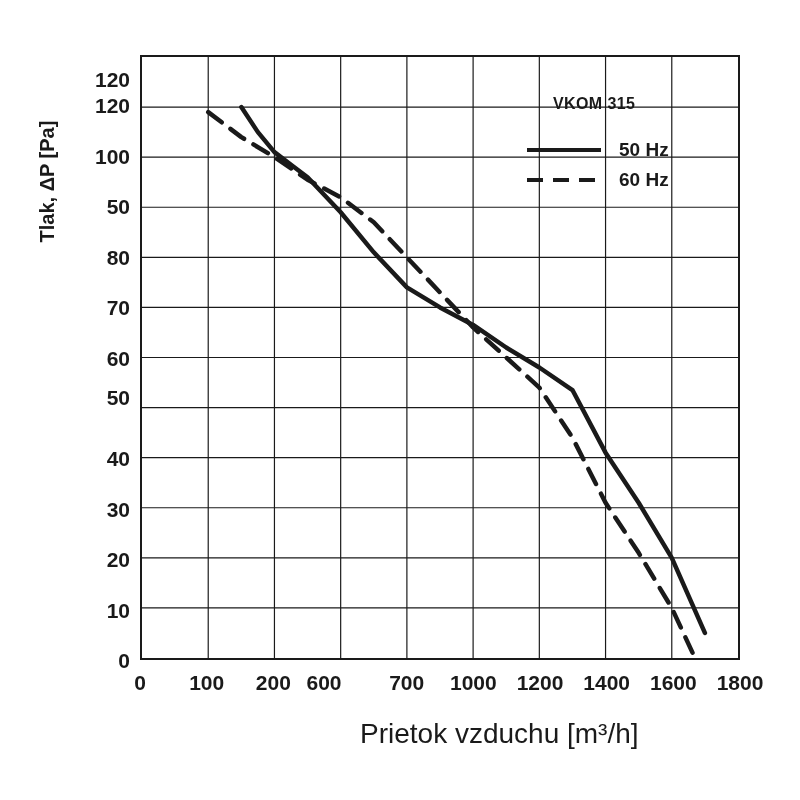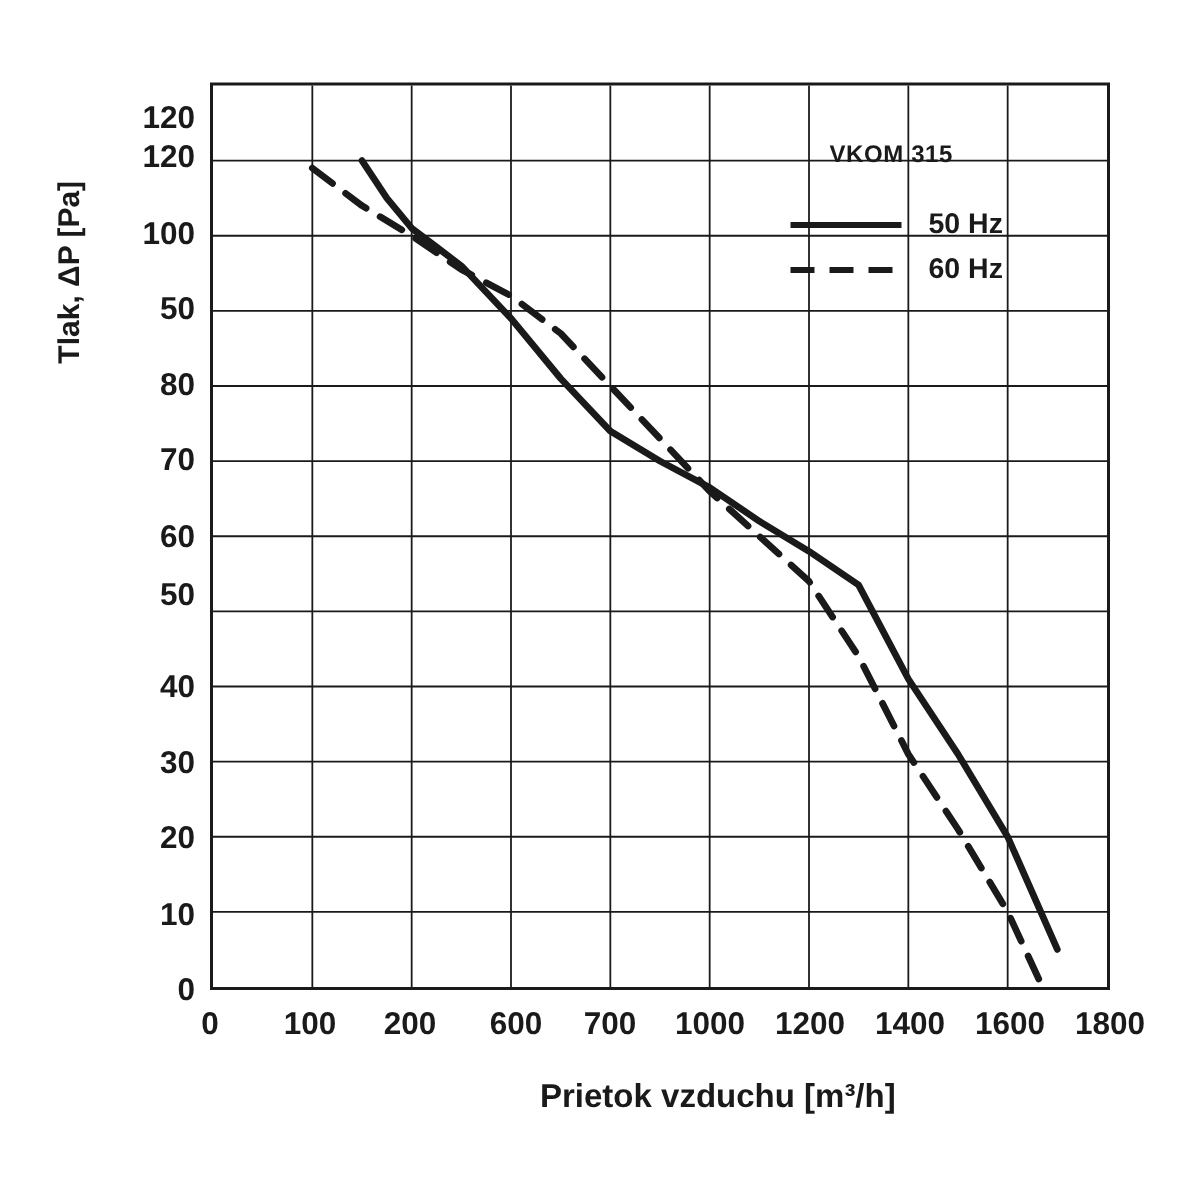--- a/index.html
+++ b/index.html
@@ -85,22 +85,22 @@
     font-size: 20px;
     font-weight: bold;
     transform: rotate(-90deg);
     transform-origin: center center;
     white-space: nowrap;
   }
   #x-axis-title {
     position: absolute;
     left: 360px;
     top: 718px;
-    font-size: 22px;
-    font-weight: bold;
+    font-size: 28px;
+    font-weight: normal;
     white-space: nowrap;
   }
   
   #legend {
     position: absolute;
     left: 525px;
     top: 95px;
     width: 190px;
   }
   #legend-title {
@@ -177,21 +177,21 @@
     <svg id="series-layer" viewBox="0 0 600 605" preserveAspectRatio="none">
         <polyline points="100.00,50.42 116.67,75.63 133.33,95.79 150.00,108.40 166.67,121.00 200.00,156.29 233.33,196.63 266.67,231.92 300.00,252.08 333.33,269.73 366.67,292.42 400.00,312.58 433.33,335.27 466.67,398.29 500.00,448.71 533.33,504.17 566.67,579.79" fill="none" stroke="#1a1a1a" stroke-width="4.5" stroke-linecap="round" stroke-linejoin="round"></polyline>
         <polyline points="66.67,55.46 100.00,80.67 133.33,100.83 166.67,123.52 200.00,141.17 233.33,166.38 266.67,201.67 300.00,236.96 333.33,272.25 366.67,302.50 400.00,332.75 433.33,383.17 466.67,448.71 500.00,499.13 533.33,554.58 556.67,605.00" fill="none" stroke="#1a1a1a" stroke-width="4.5" stroke-linecap="round" stroke-linejoin="round" stroke-dasharray="17 11"></polyline>
       </svg>
   </div>
 
   <div id="x-labels">
       <div class="xtick" style="left: 0px;">0</div>
       <div class="xtick" style="left: 66.6667px;">100</div>
       <div class="xtick" style="left: 133.333px;">200</div>
-      <div class="xtick" style="left: 204px;">600</div>
+      <div class="xtick" style="left: 184px;">600</div>
       <div class="xtick" style="left: 266.667px;">700</div>
       <div class="xtick" style="left: 333.333px;">1000</div>
       <div class="xtick" style="left: 400px;">1200</div>
       <div class="xtick" style="left: 466.667px;">1400</div>
       <div class="xtick" style="left: 533.333px; text-align: center;">1600</div>
       <div class="xtick" style="left: 600px;">1800</div>
     </div>
   <div id="x-axis-title">Prietok vzduchu  [m³/h]</div>
 
   <div id="legend">

